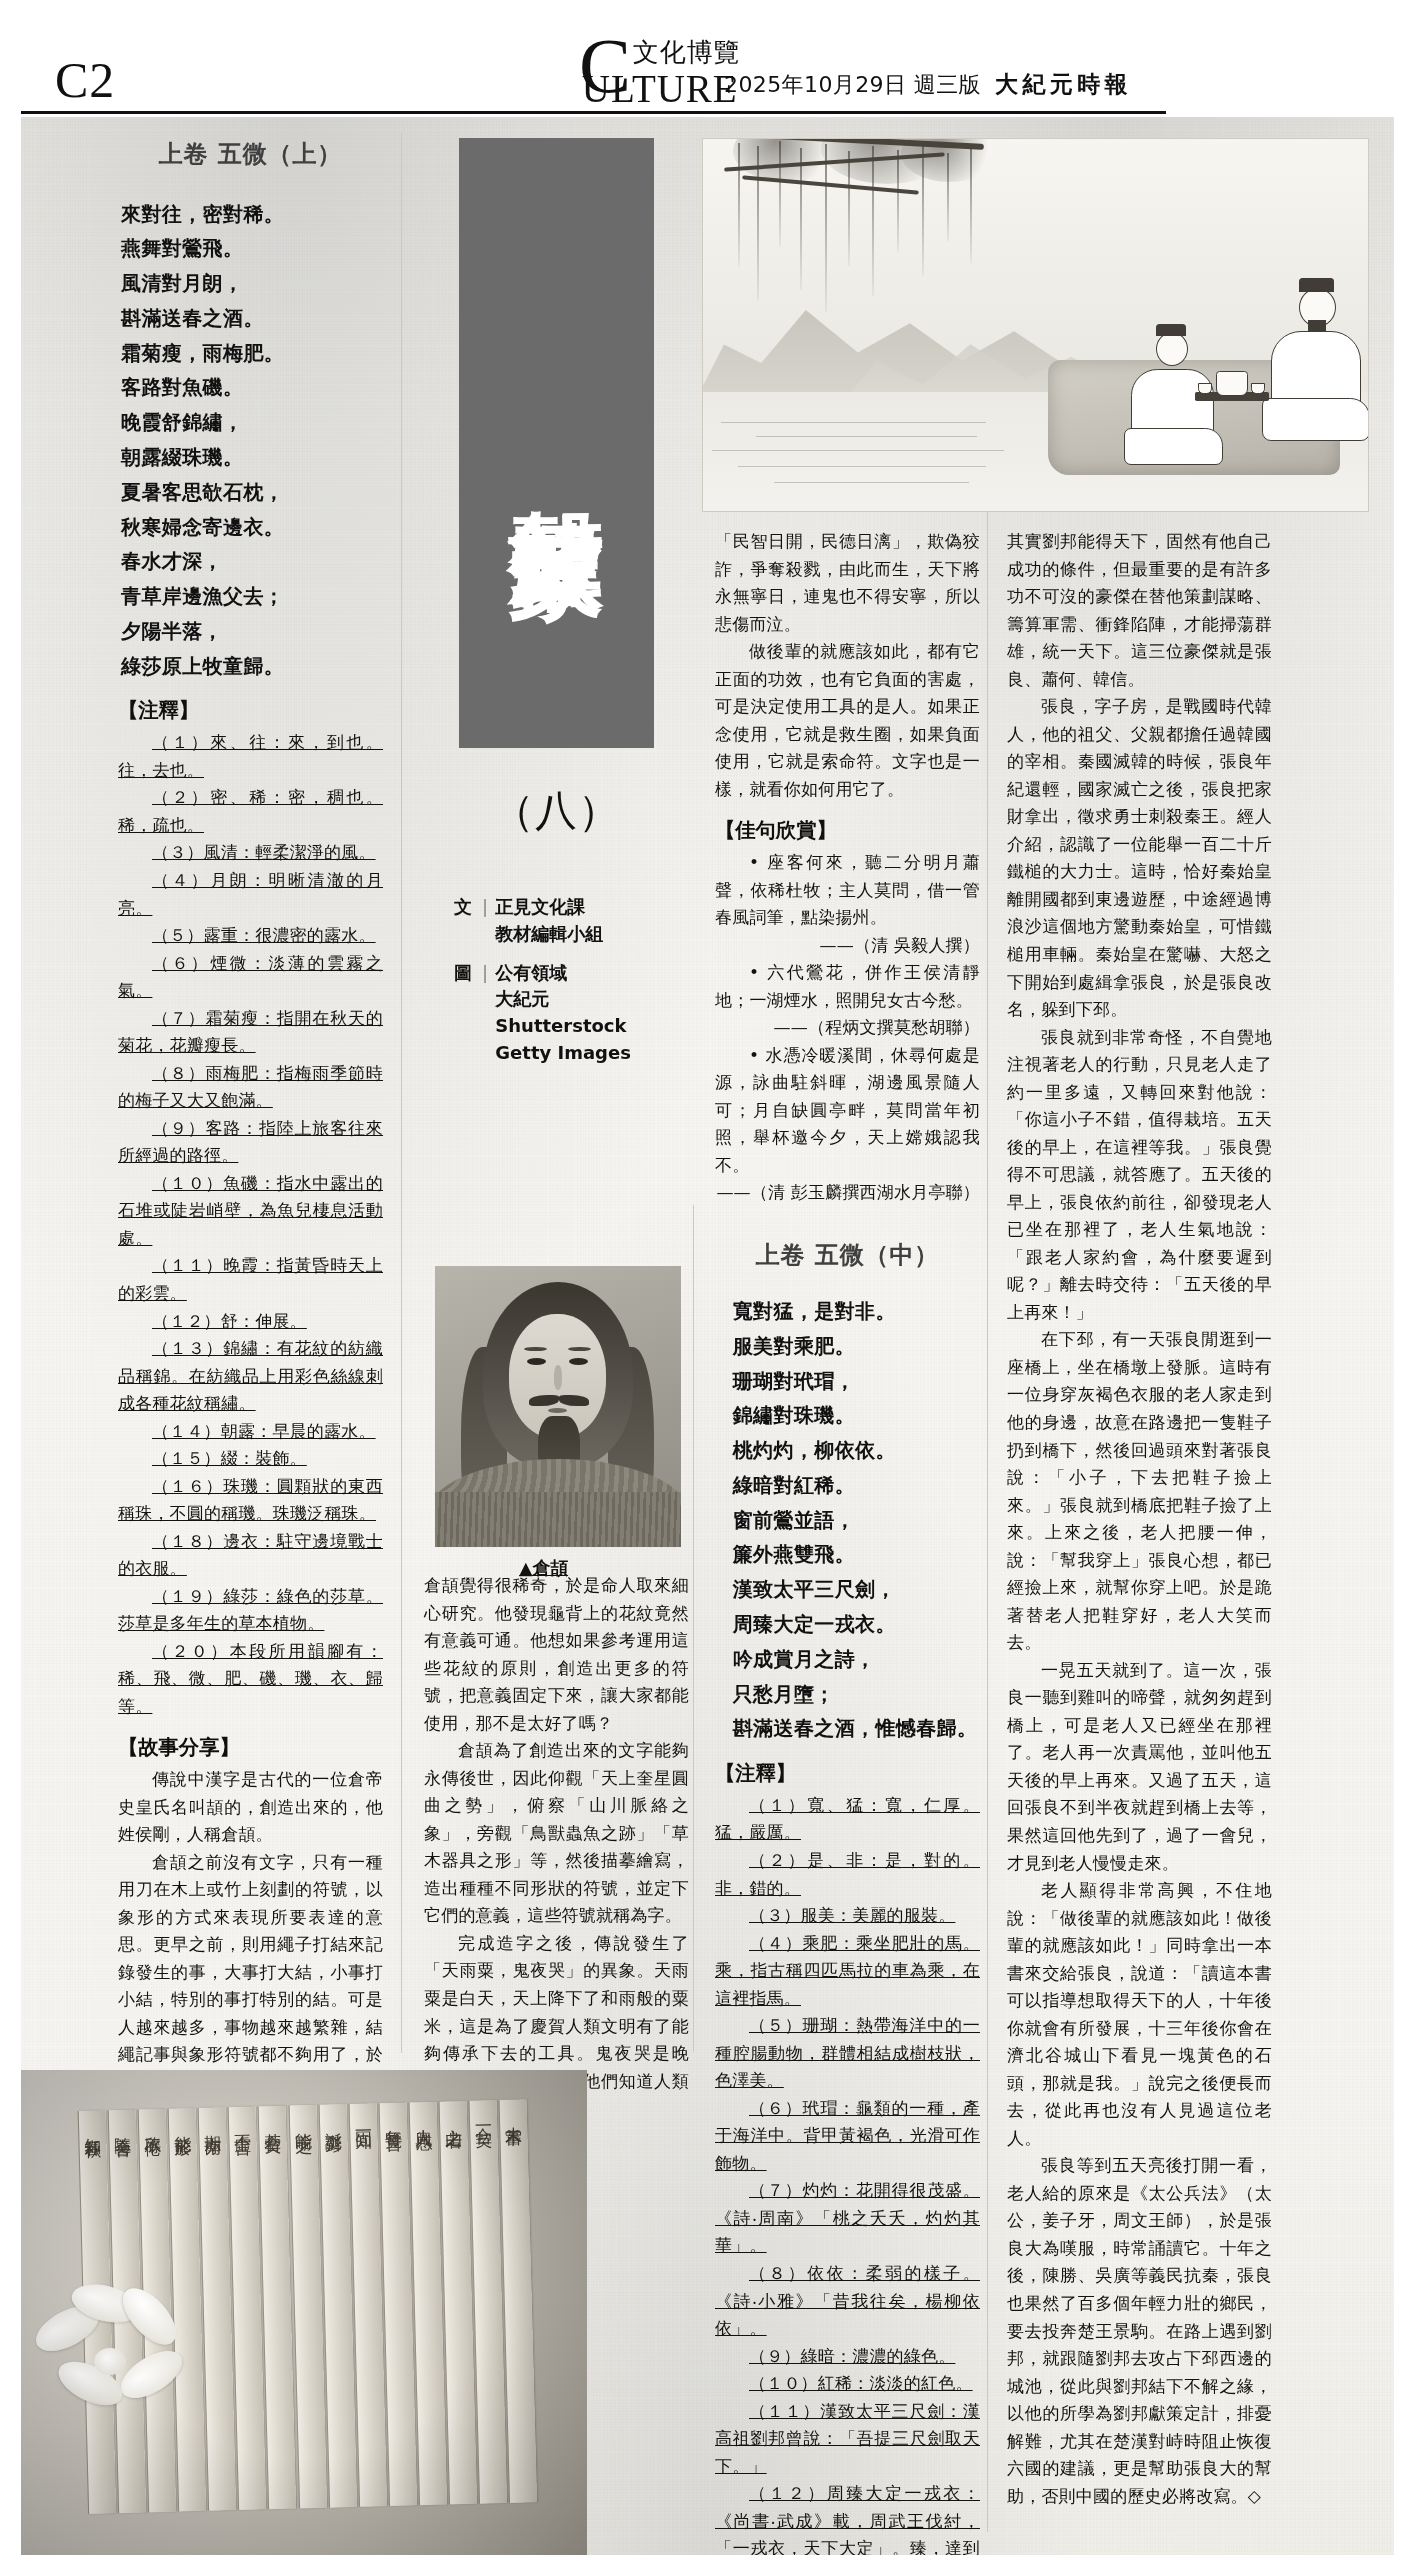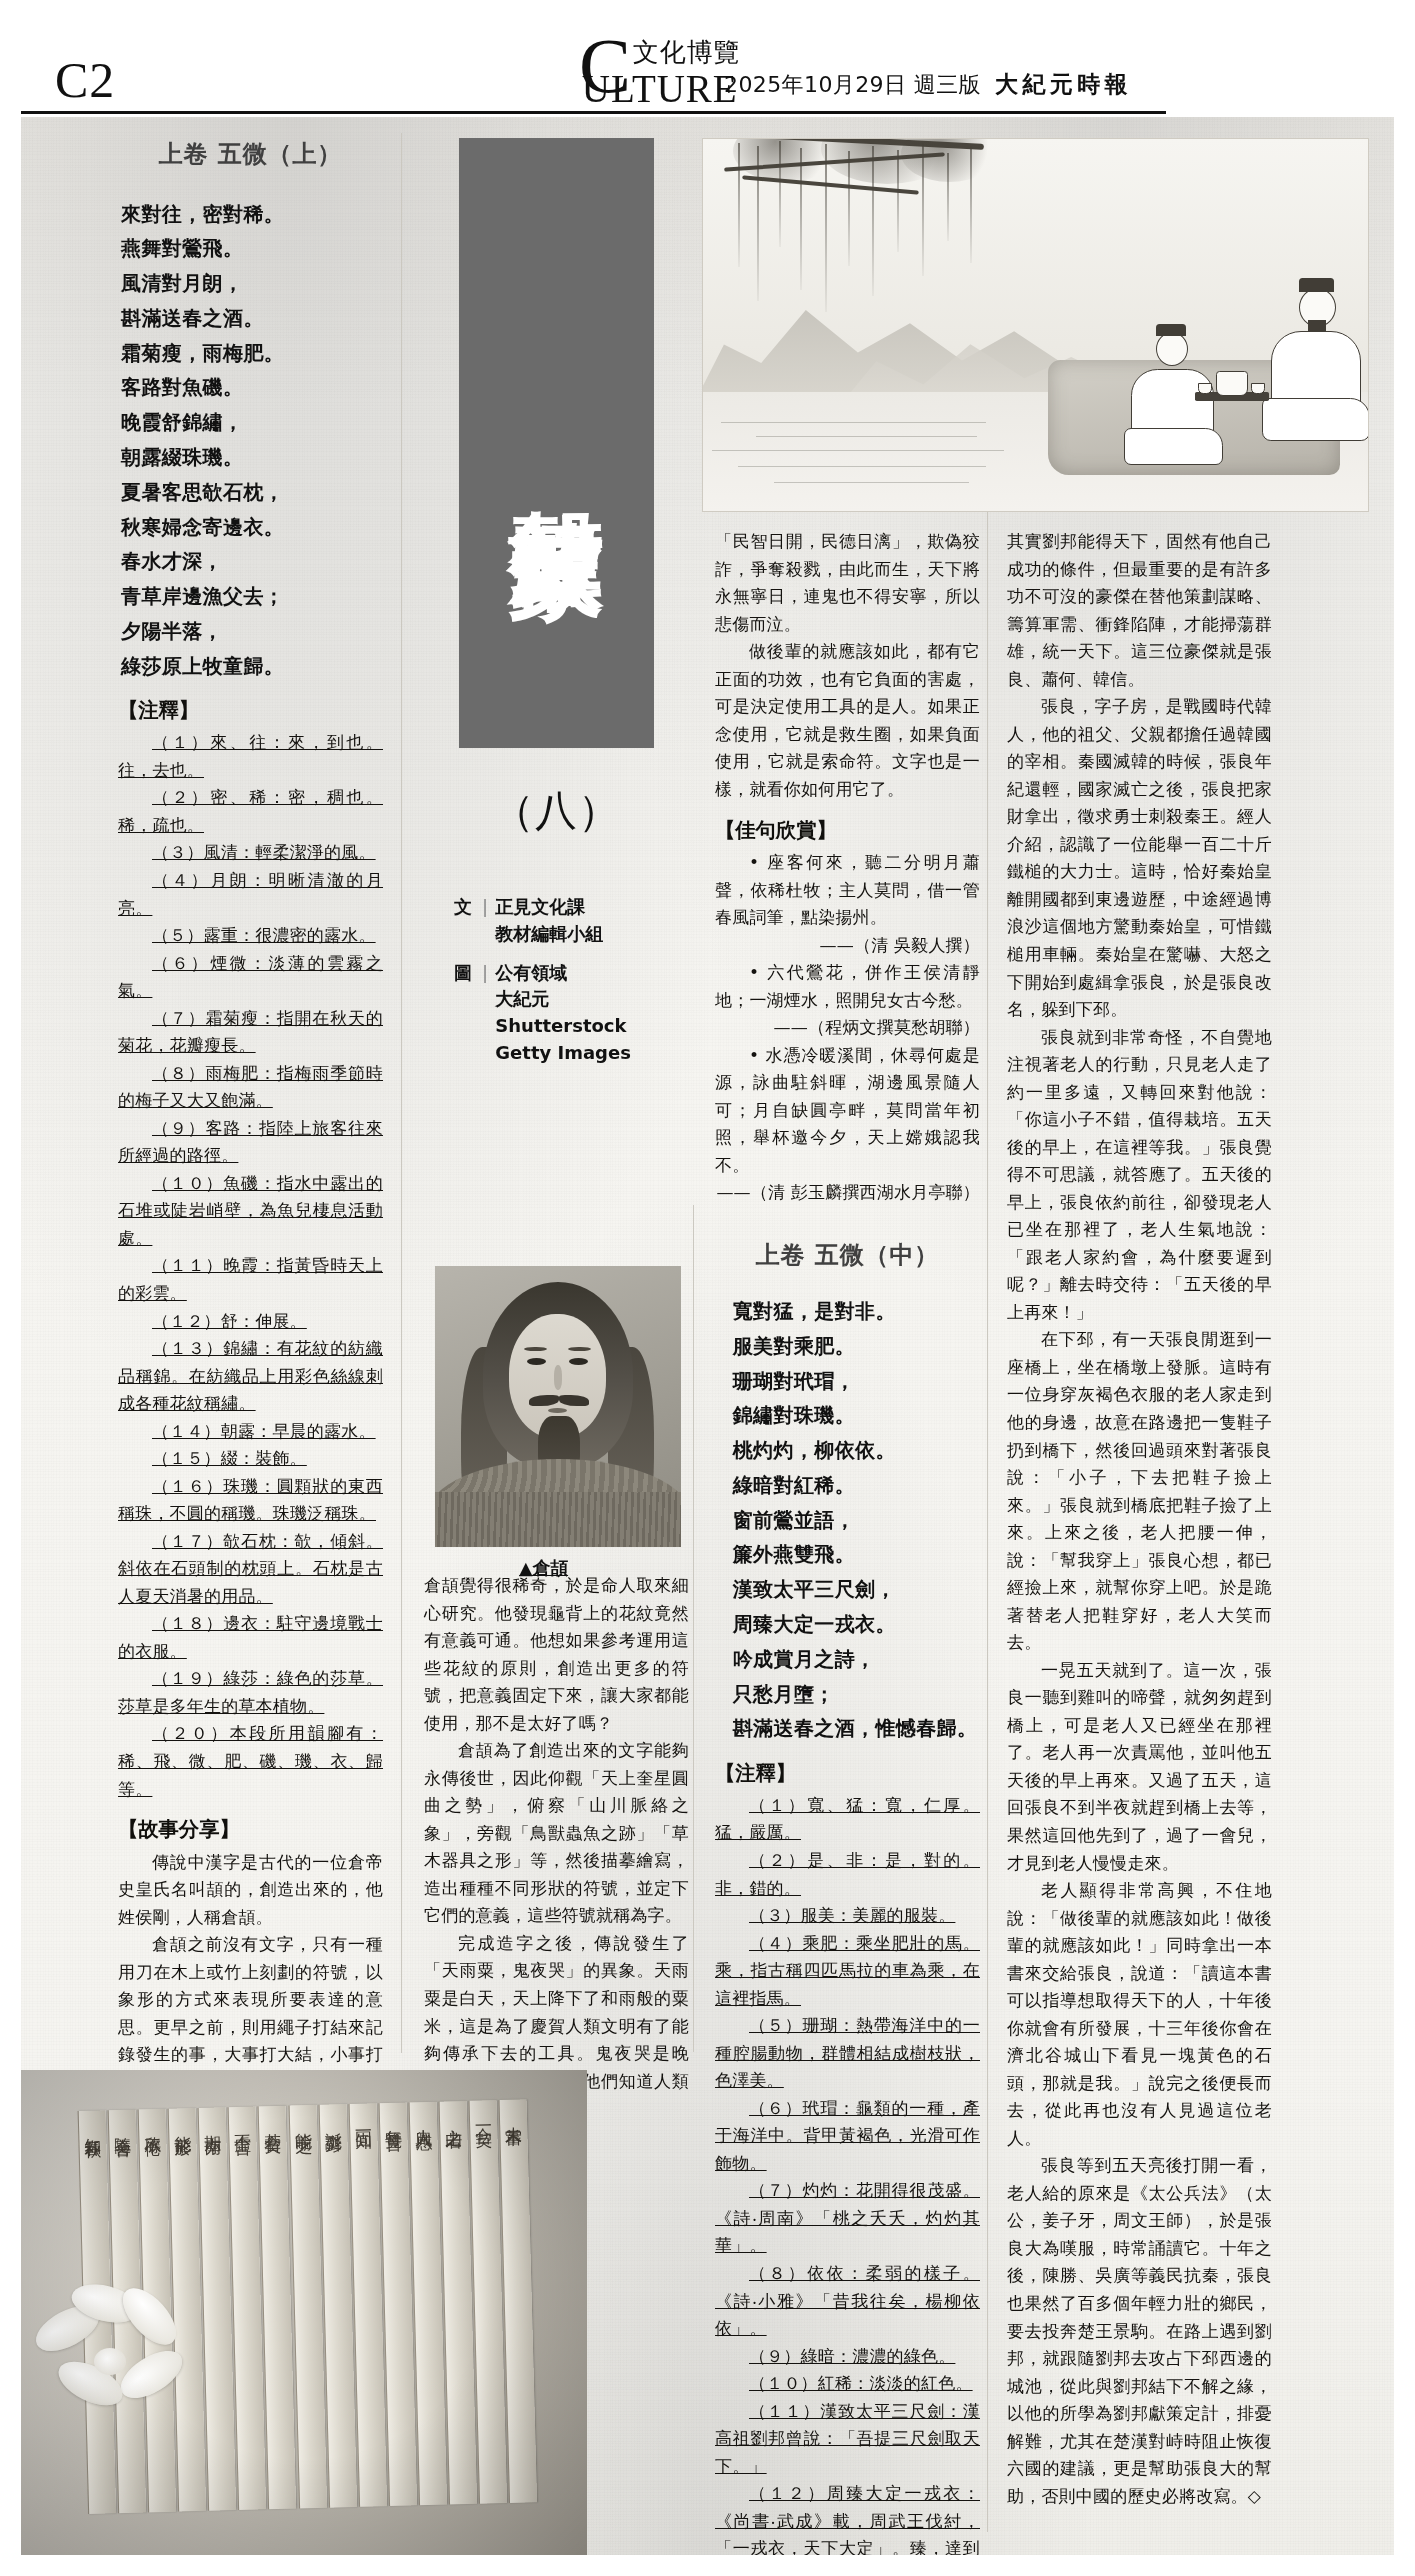--- a/index.html
+++ b/index.html
@@ -392,21 +392,20 @@
           <p>（７）霜菊瘦：指開在秋天的菊花，花瓣瘦長。</p>
           <p>（８）雨梅肥：指梅雨季節時的梅子又大又飽滿。</p>
           <p>（９）客路：指陸上旅客往來所經過的路徑。</p>
           <p>（１０）魚磯：指水中露出的石堆或陡岩峭壁，為魚兒棲息活動處。</p>
           <p>（１１）晚霞：指黃昏時天上的彩雲。</p>
           <p>（１２）舒：伸展。</p>
           <p>（１３）錦繡：有花紋的紡織品稱錦。在紡織品上用彩色絲線刺成各種花紋稱繡。</p>
           <p>（１４）朝露：早晨的露水。</p>
           <p>（１５）綴：裝飾。</p>
           <p>（１６）珠璣：圓顆狀的東西稱珠，不圓的稱璣。珠璣泛稱珠。</p>
-          <p>（１７）欹石枕：欹，傾斜。斜依在石頭制的枕頭上。石枕是古人夏天消暑的用品。</p>
           <p>（１８）邊衣：駐守邊境戰士的衣服。</p>
           <p>（１９）綠莎：綠色的莎草。莎草是多年生的草本植物。</p>
           <p>（２０）本段所用韻腳有：稀、飛、微、肥、磯、璣、衣、歸等。</p>
         </div>
 
         <div class="sec-head">【故事分享】</div>
         <div class="body-txt">
           <p>傳說中漢字是古代的一位倉帝史皇氏名叫頡的，創造出來的，他姓侯剛，人稱倉頡。</p>
           <p>倉頡之前沒有文字，只有一種用刀在木上或竹上刻劃的符號，以象形的方式來表現所要表達的意思。更早之前，則用繩子打結來記錄發生的事，大事打大結，小事打小結，特別的事打特別的結。可是人越來越多，事物越來越繁雜，結繩記事與象形符號都不夠用了，於是倉頡想要創造出一種更簡便，效用更廣泛的記事符號，以供世人使用。</p>
           <p>倉頡造字不是憑空創造出來的，除了原有刻在竹木板上的象形符號外，他還觀察天文地理、各種物象，尤其是天賜靈龜對他的啟發最為有力。</p>

